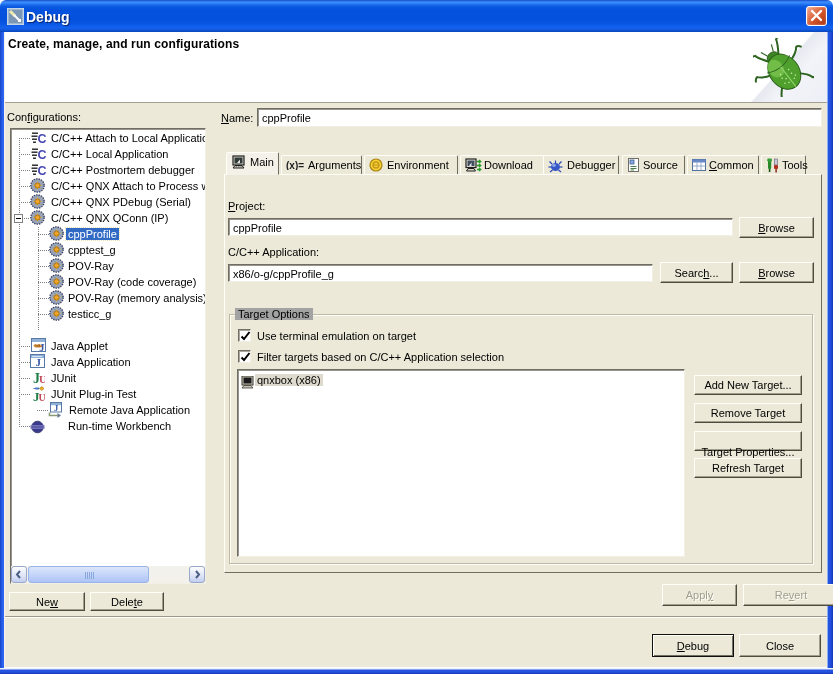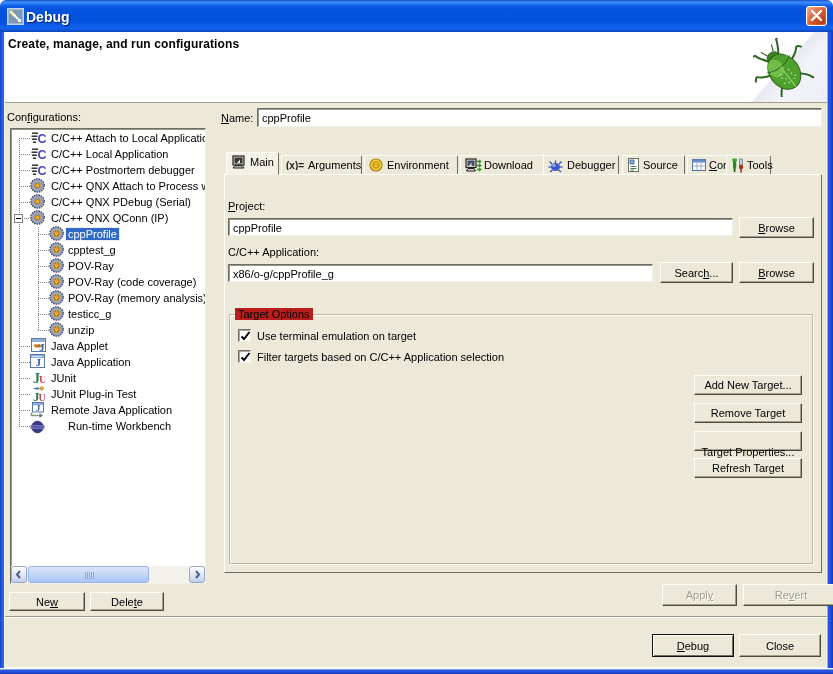--- a/index.html
+++ b/index.html
@@ -81,21 +81,21 @@
 .tab { position:absolute; top:155px; height:20px; background:#ece9d8;
   border:1px solid; border-color:#fffef7 #6f6c60 transparent #fffef7; border-radius:2px 2px 0 0;
   font-size:11px; }
 .tab .ic { position:absolute; left:4px; top:2px; }
 .tab .tl { position:absolute; top:3px; }
 .tab.active { top:152px; height:23px; background:#f4f2e8; z-index:5; }
 
 
 #grp { left:229px; top:314px; width:584px; height:250px; border:1px solid #bdb9a6;
   box-shadow:1px 1px 0 #fffef7, inset 1px 1px 0 #fffef7; }
-#grplbl { position:absolute; left:5px; top:-7px; background:#b91c1c; padding:0 3px; font-size:11px; }
+#grplbl { position:absolute; left:5px; top:-7px; background:#a3a3a3; padding:0 3px; font-size:11px; }
 .cb { position:absolute; width:13px; height:13px; background:#fff; border:1px solid; border-color:#716d60 #f2f0e4 #f2f0e4 #716d60; box-shadow:inset 1px 1px 0 rgba(64,60,50,.45); }
 .cb svg { position:absolute; left:1px; top:1px; }
 
 
 .hsep { position:absolute; height:1px; }
 </style>
 </head>
 <body>
 <svg width="0" height="0" style="position:absolute">
   <defs>
@@ -306,27 +306,20 @@
         </svg>
         <span class="txt" style="left:57px;">POV-Ray (memory analysis)</span>
       </div>
     <div class="trow" style="top:177px;">
         <div class="dot-h" style="left:27px; top:8px; width:11px;"></div>
         <svg class="ticon" width="16" height="16" style="left:38px;">
           <use href="#qic"></use>
         </svg>
         <span class="txt" style="left:57px;">testicc_g</span>
       </div>
-    <div class="trow" style="top:193px;">
-        <div class="dot-h" style="left:27px; top:8px; width:11px;"></div>
-        <svg class="ticon" width="16" height="16" style="left:38px;">
-          <use href="#qic"></use>
-        </svg>
-        <span class="txt" style="left:57px;">unzip</span>
-      </div>
     <div class="trow" style="top:209px;">
         <div class="dot-h" style="left:8px; top:8px; width:11px;"></div>
         <svg class="ticon" width="16" height="16" style="left:20px;">
           <use href="#japplet"></use>
         </svg>
         <span class="txt" style="left:40px;">Java Applet</span>
       </div>
     <div class="trow" style="top:225px;">
         <div class="dot-h" style="left:8px; top:8px; width:11px;"></div>
         <svg class="ticon" width="16" height="16" style="left:19px;">
@@ -341,21 +334,21 @@
         </svg>
         <span class="txt" style="left:40px;">JUnit</span>
       </div>
     <div class="trow" style="top:257px;">
         <div class="dot-h" style="left:8px; top:8px; width:11px;"></div>
         <svg class="ticon" width="16" height="16" style="left:18px;">
           <use href="#junitp"></use>
         </svg>
         <span class="txt" style="left:40px;">JUnit Plug-in Test</span>
       </div>
-    <div class="trow" style="top:273px;">
+    <div class="trow" style="top:273px;margin-left:18px;">
         <div class="dot-h" style="left:8px; top:8px; width:11px;"></div>
         <svg class="ticon" width="16" height="16" style="left:19px;">
           <use href="#rjava"></use>
         </svg>
         <span class="txt" style="left:40px;">Remote Java Application</span>
       </div>
     <div class="trow" style="top:289px;">
         <div class="dot-h" style="left:8px; top:8px; width:11px;"></div>
         <svg class="ticon" width="16" height="16" style="left:19px; top:2px;">
           <use href="#rtw"></use>
@@ -450,21 +443,21 @@
     <span class="tl" style="left:20px;">Source</span>
   </div>
   <div class="tab" style="left:687px; width:72px;">
     <span class="ic" style="top:3px;"><svg width="14" height="12" viewBox="0 0 14 12">
           <rect x="0.5" y="0.5" width="13" height="11" fill="#fff" stroke="#5070a0" stroke-width="1"></rect>
           <rect x="0.5" y="0.5" width="13" height="3" fill="#6888c8"></rect>
           <path d="M0.5 7 L13.5 7 M5 3.5 L5 11.5 M9 3.5 L9 11.5" stroke="#8098c0" stroke-width="0.8"></path>
         </svg></span>
     <span class="tl" style="left:21px;"><u>C</u>ommon</span>
   </div>
-  <div class="tab" style="left:726px; width:45px;">
+  <div class="tab" style="left:761px; width:45px;">
     <span class="ic" style="top:2px;"><svg width="14" height="15" viewBox="0 0 14 15">
           <rect x="2" y="1" width="3.2" height="10" rx="1" fill="#2a8a2a"></rect>
           <rect x="1.2" y="0.5" width="4.8" height="3" rx="1.2" fill="#38a038"></rect>
           <rect x="2.8" y="11" width="1.6" height="3" fill="#185018"></rect>
           <rect x="8.5" y="1" width="3" height="6" fill="#c8c8d8" stroke="#606070" stroke-width="0.6"></rect>
           <rect x="8" y="7" width="4" height="4" rx="1" fill="#b03020"></rect>
           <rect x="9.4" y="11" width="1.4" height="3.5" fill="#802018"></rect>
         </svg></span>
     <span class="tl" style="left:20px;">Tools</span>
   </div>
@@ -499,20 +492,30 @@
       </div>
     <div class="lbl" style="left:27px; top:15px;">Use terminal emulation on target</div>
     <div class="cb" style="left:8px; top:35px;">
         <svg width="11" height="11" viewBox="0 0 11 11">
           <path d="M1.5 5.5 L4 8 L9.5 1" stroke="#000" stroke-width="2" fill="none"></path>
         </svg>
       </div>
     <div class="lbl" style="left:27px; top:36px;">Filter targets based on C/C++ Application selection</div>
   </div>
 
+  <div class="sunk" style="left:237px; top:369px; width:448px; height:188px;">
+    <div style="position:absolute; left:3px; top:5px; width:13px; height:13px;">
+      <svg width="13" height="13" viewBox="0 0 13 13">
+        <rect x="1" y="0" width="11" height="9" fill="#c8c4b8" stroke="#3a3a30" stroke-width="1"></rect>
+        <rect x="2.5" y="1.5" width="8" height="6" fill="#1a1a1a"></rect>
+        <path d="M3 9.5 L10 9.5 L12 12 L1 12 Z" fill="#c8c4b8" stroke="#3a3a30" stroke-width="0.8"></path>
+      </svg>
+    </div>
+    <div style="position:absolute; left:17px; top:4px; font-size:11px;"><span class="gsel">qnxbox (x86)</span></div>
+  </div>
 
   <div class="btn" style="left:694px; top:375px; width:108px; height:20px;">
       <span class="c" style="top:3px;">Add New Target...</span>
     </div>
   <div class="btn" style="left:694px; top:403px; width:108px; height:20px;">
       <span class="c" style="top:3px;">Remove Target</span>
     </div>
   <div class="btn" style="left:694px; top:431px; width:108px; height:20px;">
       <span class="c" style="top:3px;margin-top:11px;">Target Properties...</span>
     </div>

